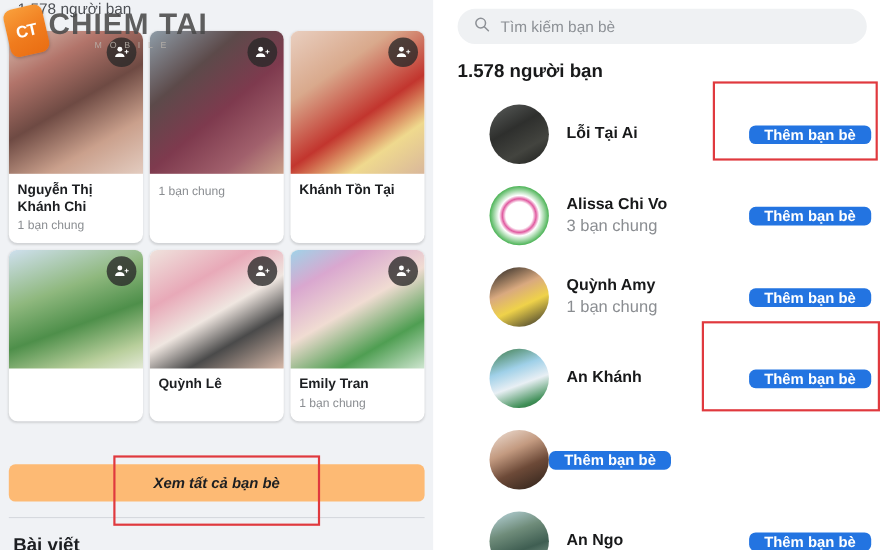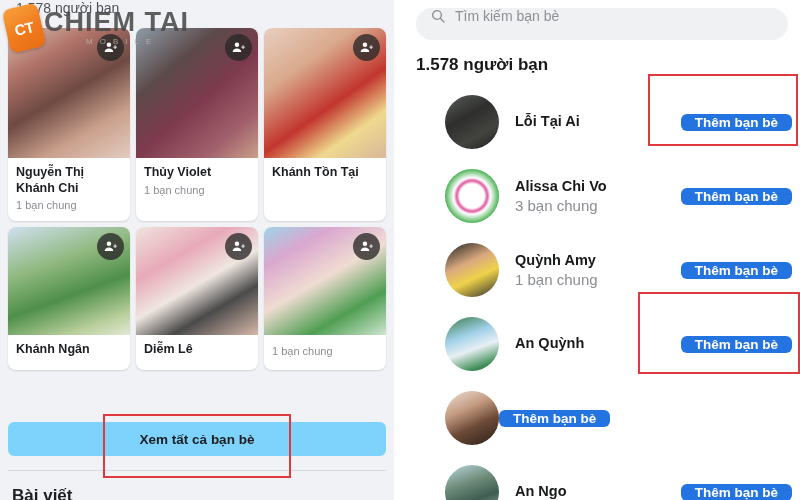--- a/index.html
+++ b/index.html
@@ -125,27 +125,28 @@
     margin-top: 3px;
     line-height: 1.2;
   }
   .card-row-2 .card-photo { height: 108px; }
 
   
   #see-all-btn {
     position: absolute;
     left: 8px; top: 422px;
     width: 378px; height: 34px;
-    background: #7dd3fc;
+    background: #fdba74;
     border-radius: 6px;
     display: flex; align-items: center; justify-content: center;
     font-size: 13.5px;
     font-weight: bold;
     color: #1c1e21;
     cursor: pointer;
+    font-style: italic;
   }
   #posts-heading {
     position: absolute;
     left: 12px; top: 486px;
     font-size: 17px;
     font-weight: bold;
     color: #1c1e21;
   }
   #left-divider {
     position: absolute;
@@ -161,21 +162,21 @@
     width: 406px; height: 500px;
     background: #ffffff;
     overflow: hidden;
   }
   #search-bar {
     position: absolute;
     left: 22px; top: 8px;
     width: 372px; height: 32px;
     background: #eff1f3;
     border-radius: 16px;
-    display: flex; 
+    display: flex; align-items: center;
     padding: 0 14px;
     box-sizing: border-box;
     cursor: text;
   }
   #search-placeholder {
     font-size: 14px;
     color: #8d9196;
     margin-left: 9px;
   }
   #friend-count {
@@ -281,21 +282,20 @@
         <div class="card-photo" style="background-image:linear-gradient(140deg,#8f9da8 0%,#5c4a4a 30%,#7e3a4e 55%,#a1606c 80%,#caa089 100%);">
           <div class="card-badge">
             <svg width="15" height="15" viewBox="0 0 24 24" fill="#fff" aria-hidden="true">
               <circle cx="9.5" cy="7.5" r="3.6"></circle>
               <path d="M2.6 19c0-3.6 3.1-5.6 6.9-5.6s6.9 2 6.9 5.6z"></path>
               <path d="M18.6 8.4h1.5v2.2h2.2v1.5h-2.2v2.2h-1.5v-2.2h-2.2v-1.5h2.2z"></path>
             </svg>
           </div>
         </div>
         <div class="card-meta">
-          <div class="card-name">Thủy Violet</div>
           <div class="card-mutual">1 bạn chung</div>
         </div>
       </div>
 
       <div class="friend-card">
         <div class="card-photo" style="background-image:linear-gradient(145deg,#e9cfc0 0%,#d9a98c 30%,#c2352e 58%,#efd98e 78%,#d9b79b 100%);">
           <div class="card-badge">
             <svg width="15" height="15" viewBox="0 0 24 24" fill="#fff" aria-hidden="true">
               <circle cx="9.5" cy="7.5" r="3.6"></circle>
               <path d="M2.6 19c0-3.6 3.1-5.6 6.9-5.6s6.9 2 6.9 5.6z"></path>
@@ -312,53 +312,50 @@
       <div class="friend-card card-row-2">
         <div class="card-photo" style="background-image:linear-gradient(160deg,#cfe0ef 0%,#8fb87e 35%,#4e8f4a 60%,#b9cf9c 85%,#e3e9d6 100%);">
           <div class="card-badge">
             <svg width="15" height="15" viewBox="0 0 24 24" fill="#fff" aria-hidden="true">
               <circle cx="9.5" cy="7.5" r="3.6"></circle>
               <path d="M2.6 19c0-3.6 3.1-5.6 6.9-5.6s6.9 2 6.9 5.6z"></path>
               <path d="M18.6 8.4h1.5v2.2h2.2v1.5h-2.2v2.2h-1.5v-2.2h-2.2v-1.5h2.2z"></path>
             </svg>
           </div>
         </div>
-        <div class="card-meta">
-          <div class="card-name">Khánh Ngân</div>
-          <div class="card-mutual"></div>
-        </div>
       </div>
 
       <div class="friend-card card-row-2">
         <div class="card-photo" style="background-image:linear-gradient(150deg,#efe3dd 0%,#e8a9b8 30%,#efe6e0 52%,#4a4a4a 72%,#d6b8a8 100%);">
           <div class="card-badge">
             <svg width="15" height="15" viewBox="0 0 24 24" fill="#fff" aria-hidden="true">
               <circle cx="9.5" cy="7.5" r="3.6"></circle>
               <path d="M2.6 19c0-3.6 3.1-5.6 6.9-5.6s6.9 2 6.9 5.6z"></path>
               <path d="M18.6 8.4h1.5v2.2h2.2v1.5h-2.2v2.2h-1.5v-2.2h-2.2v-1.5h2.2z"></path>
             </svg>
           </div>
         </div>
         <div class="card-meta">
-          <div class="card-name">Diễm Lê</div>
+          <div class="card-name">Quỳnh Lê</div>
           <div class="card-mutual"></div>
         </div>
       </div>
 
       <div class="friend-card card-row-2">
         <div class="card-photo" style="background-image:linear-gradient(150deg,#9fd3e8 0%,#d9a7cf 22%,#f0dcd2 48%,#4f9e52 75%,#cfe6d0 100%);">
           <div class="card-badge">
             <svg width="15" height="15" viewBox="0 0 24 24" fill="#fff" aria-hidden="true">
               <circle cx="9.5" cy="7.5" r="3.6"></circle>
               <path d="M2.6 19c0-3.6 3.1-5.6 6.9-5.6s6.9 2 6.9 5.6z"></path>
               <path d="M18.6 8.4h1.5v2.2h2.2v1.5h-2.2v2.2h-1.5v-2.2h-2.2v-1.5h2.2z"></path>
             </svg>
           </div>
         </div>
         <div class="card-meta">
+          <div class="card-name">Emily Tran</div>
           <div class="card-mutual">1 bạn chung</div>
         </div>
       </div>
 
     </div>
 
     <div id="see-all-btn">Xem tất cả bạn bè</div>
     <div id="left-divider"></div>
     <div id="posts-heading">Bài viết</div>
 
@@ -411,21 +408,21 @@
         <div class="row-text">
           <div class="row-name">Quỳnh Amy</div>
           <div class="row-mutual">1 bạn chung</div>
         </div>
         <button class="add-friend-btn">Thêm bạn bè</button>
       </div>
 
       <div class="friend-row">
         <div class="row-avatar" style="background-image:linear-gradient(160deg,#3c7a45 0%,#9fd0e8 35%,#e8eff4 58%,#3f8f57 85%,#2c5f36 100%);"></div>
         <div class="row-text">
-          <div class="row-name">An Quỳnh</div>
+          <div class="row-name">An Khánh</div>
           <div class="row-mutual"></div>
         </div>
         <button class="add-friend-btn">Thêm bạn bè</button>
       </div>
 
       <div class="friend-row">
         <div class="row-avatar" style="background-image:linear-gradient(155deg,#f0e2d8 0%,#c39a80 35%,#6d4a38 62%,#2a1f18 100%);"></div>
         <button class="add-friend-btn">Thêm bạn bè</button>
       </div>
 

